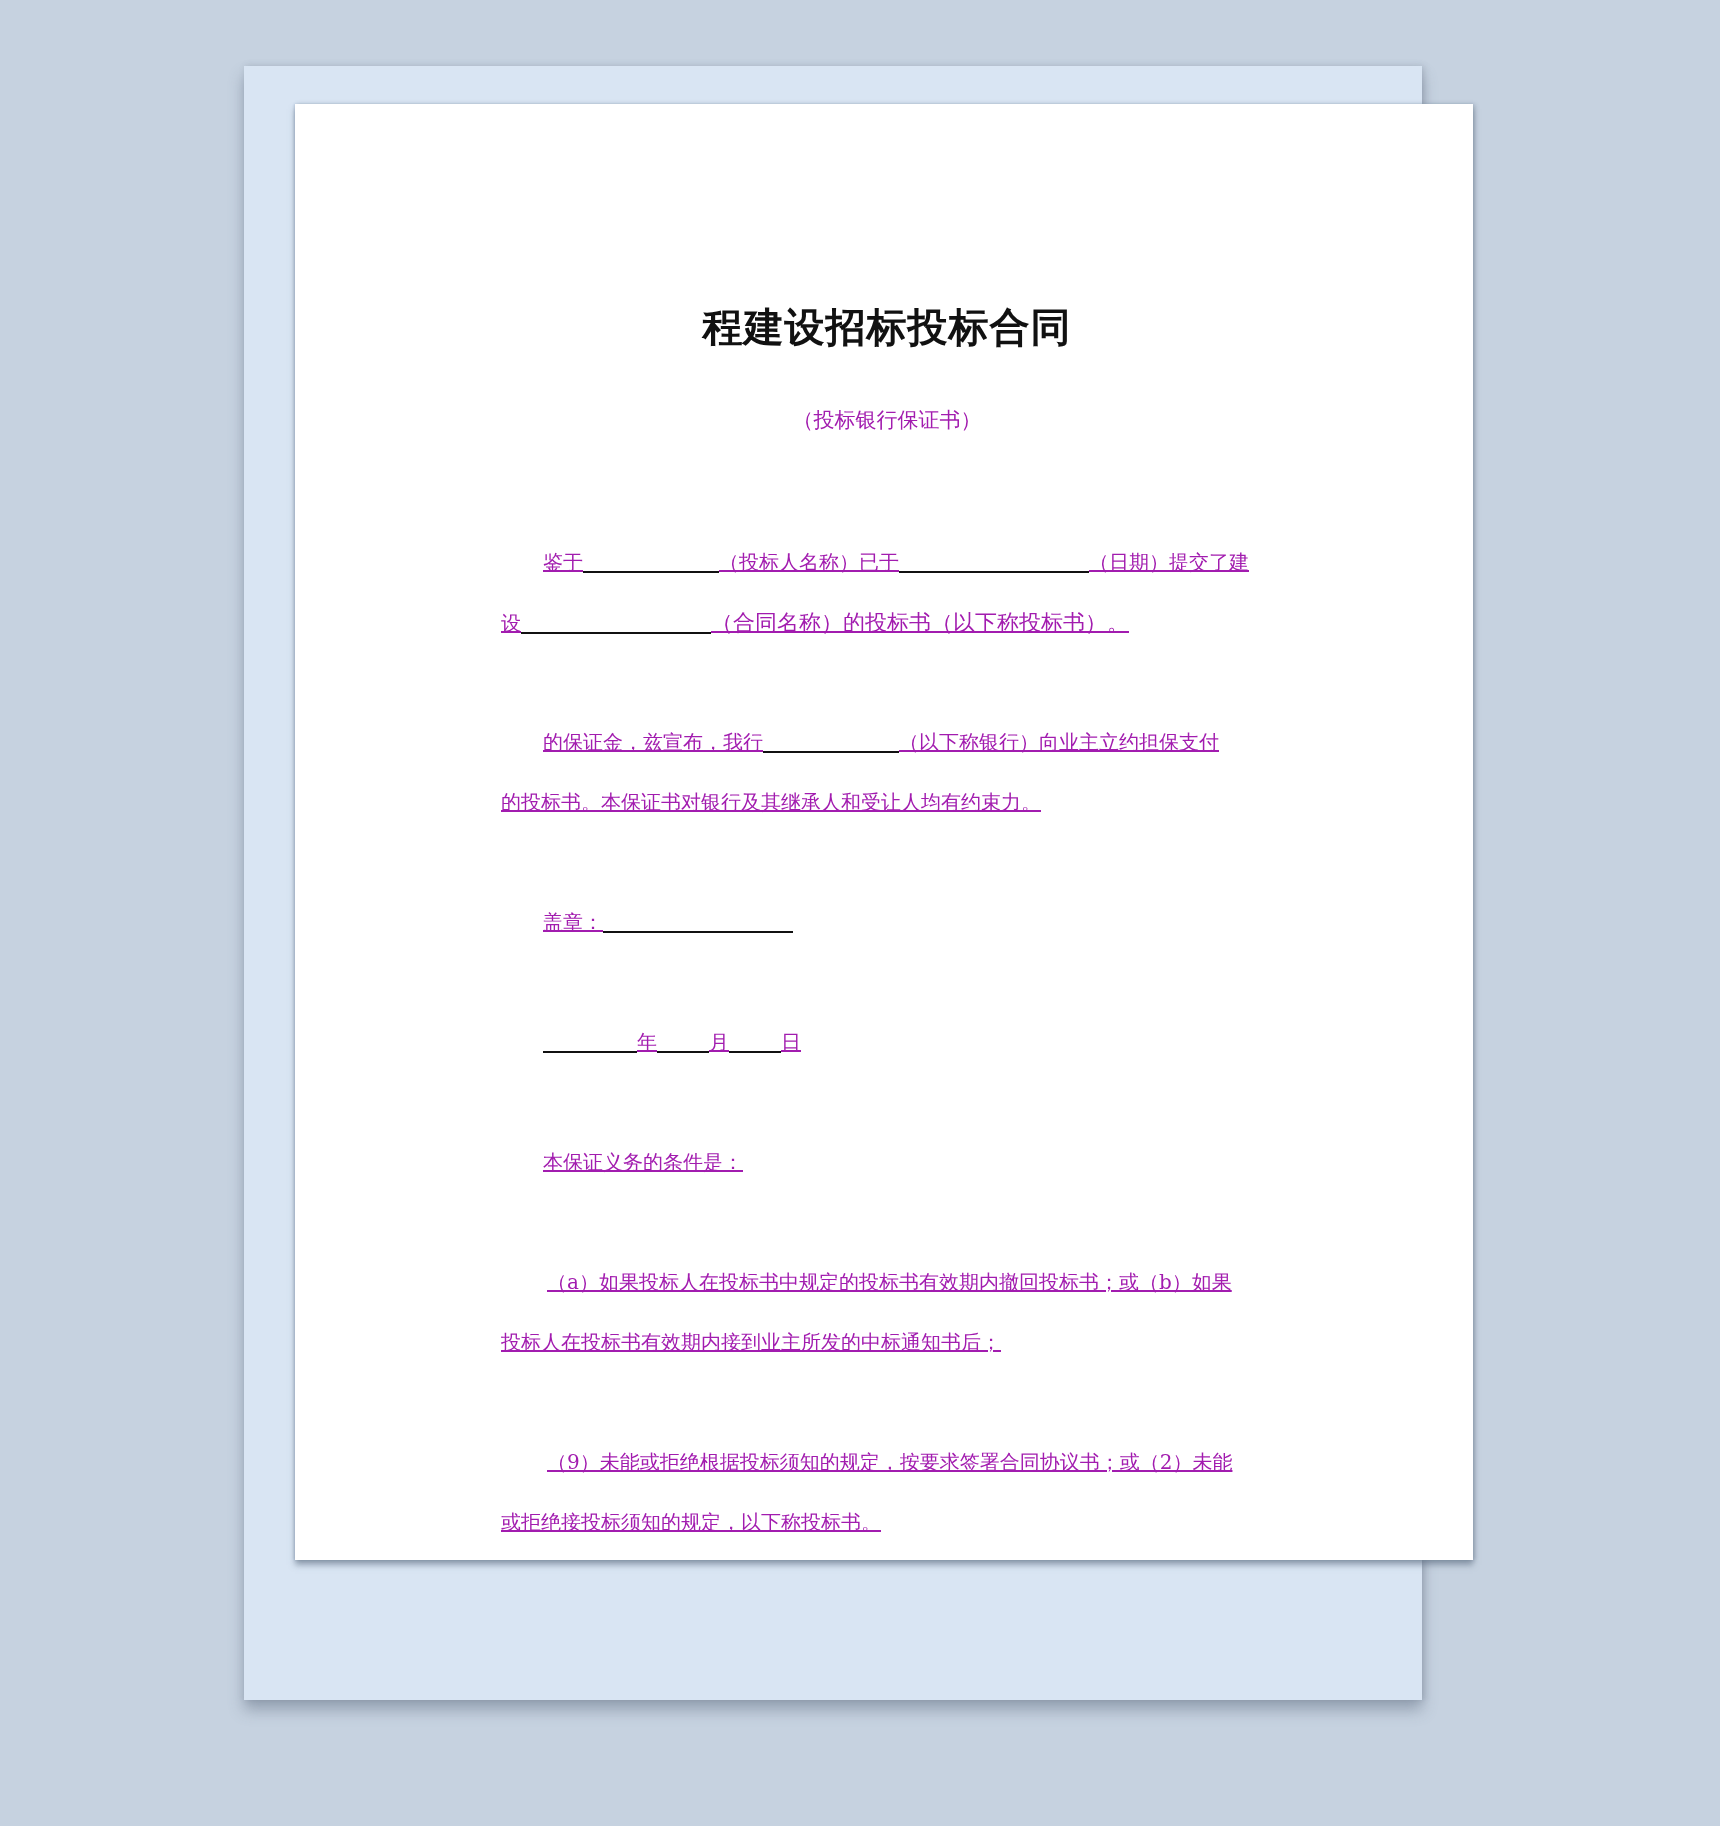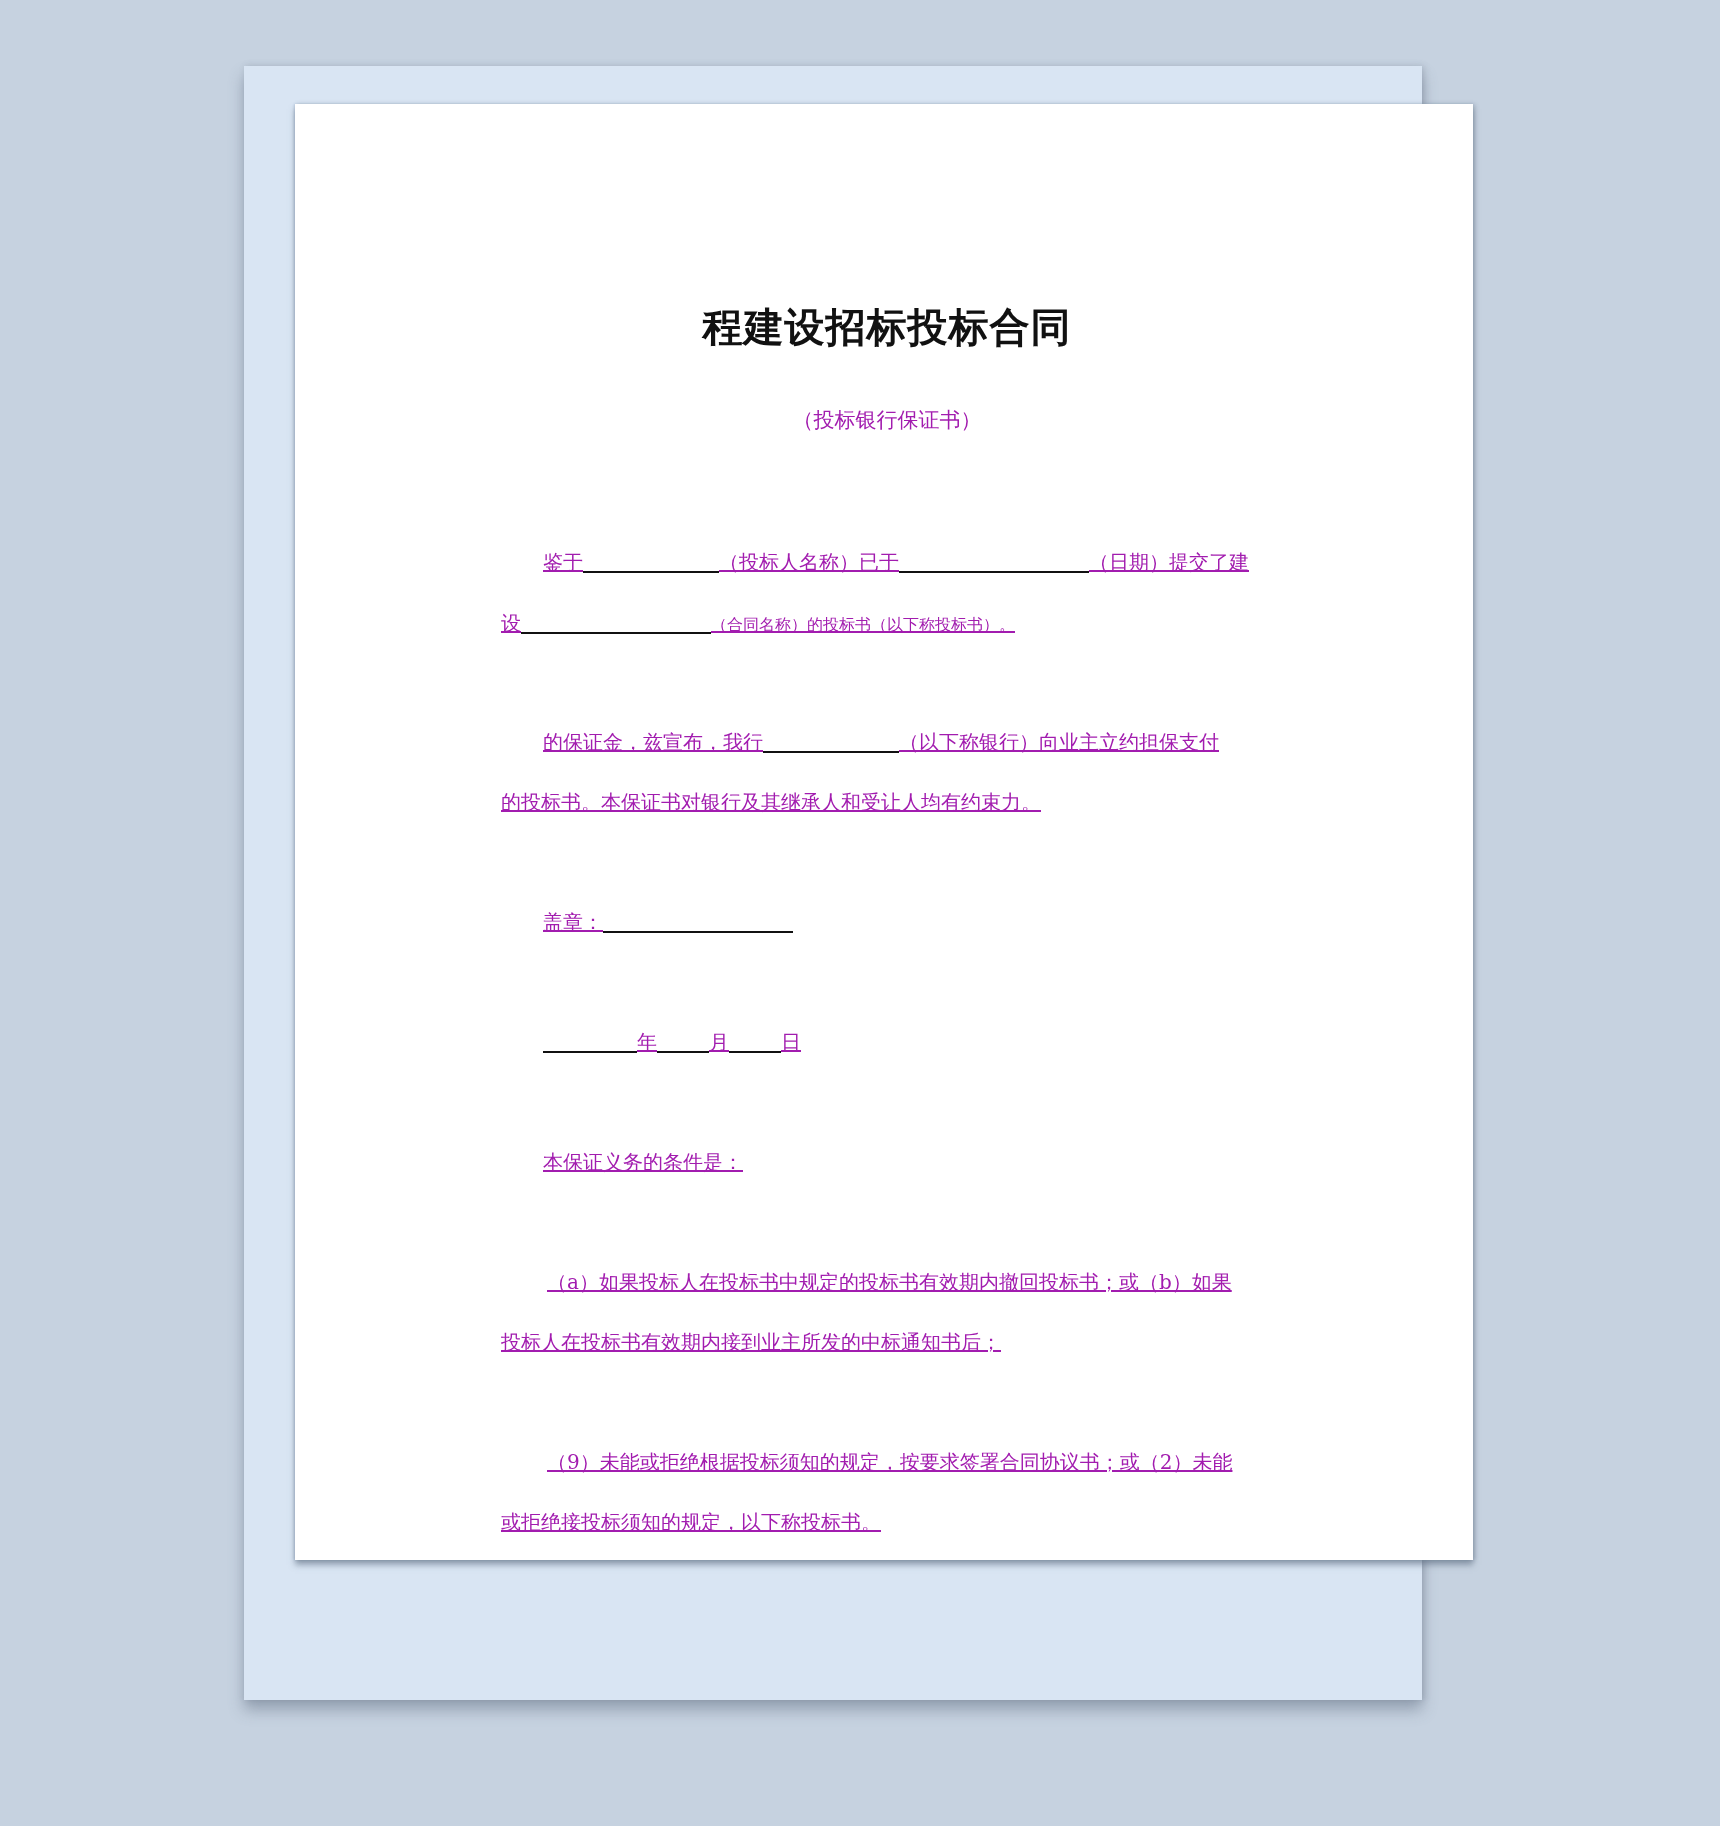--- a/index.html
+++ b/index.html
@@ -50,21 +50,21 @@
 <div class="front-page">
   <div class="content">
 
     <div class="title">程建设招标投标合同</div>
     <div class="subtitle">（投标银行保证书）</div>
 
     <div class="line indent" style="top:444px;">
       <span>鉴于</span><span class="blank" style="width:136px;"></span><span>（投标人名称）已于</span><span class="blank" style="width:190px;"></span><span>（日期）提交了建</span>
     </div>
     <div class="line" style="top:505px;">
-      <span>设</span><span class="blank" style="width:190px;"></span><span style="font-size:16px;">（合同名称）的投标书（以下称投标书）。</span>
+      <span>设</span><span class="blank" style="width:190px;"></span><span style="font-size:22px;">（合同名称）的投标书（以下称投标书）。</span>
     </div>
 
     <div class="line indent" style="top:624px;">
       <span>的保证金，兹宣布，我行</span><span class="blank" style="width:136px;"></span><span>（以下称银行）向业主立约担保支付</span>
     </div>
     <div class="line" style="top:684px;">的投标书。本保证书对银行及其继承人和受让人均有约束力。</div>
 
     <div class="line indent" style="top:804px;">
       <span>盖章：</span><span class="blank" style="width:190px;"></span>
     </div>

